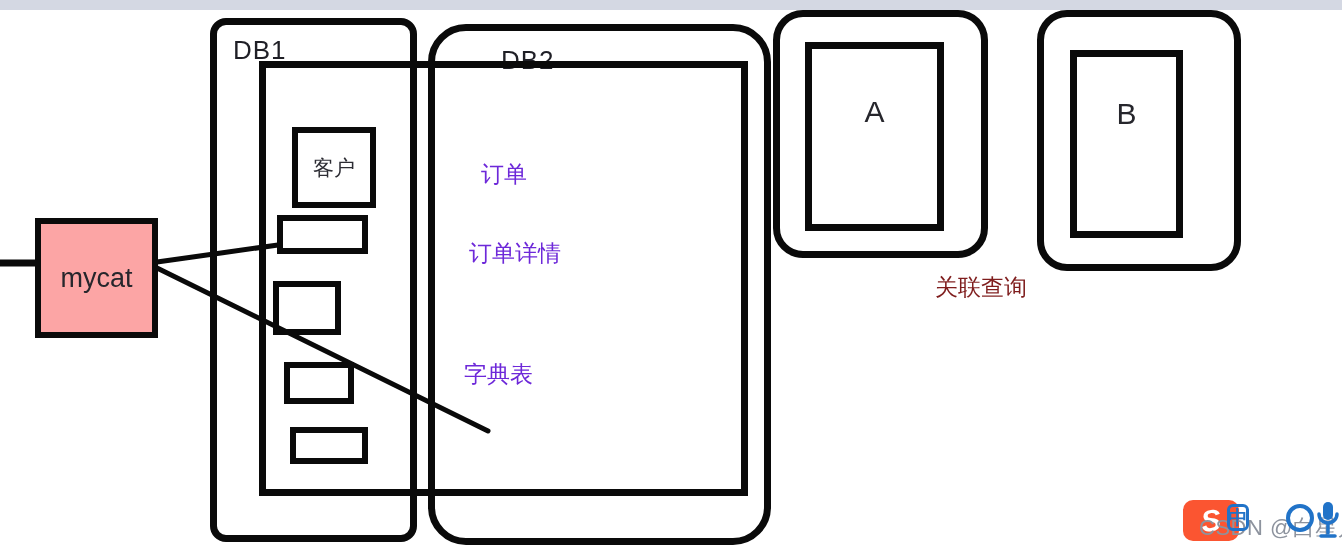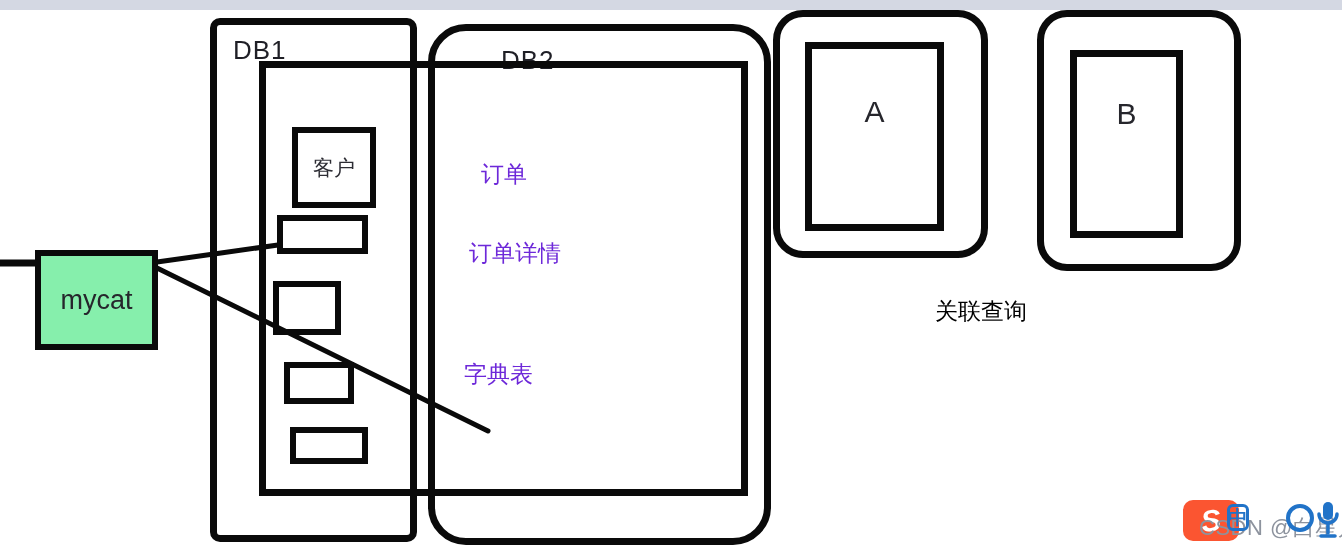--- a/index.html
+++ b/index.html
@@ -8,23 +8,23 @@
     width:1342px;height:546px;
     background:#ffffff;
     overflow:hidden;
     font-family:"Liberation Sans", sans-serif;
     color:#26262e;
   }
   .abs{position:absolute;}
   .top-strip{left:0;top:0;width:1342px;height:10px;background:#d4d8e3;}
   
   .blkbox{position:absolute;border:6px solid #0a0a0a;background:transparent;box-sizing:border-box;}
-  .round{border-width:7px;border-radius:10px;}
+  .round{border-width:7px;border-radius:16px;}
   
-  .mycat{left:35px;top:218px;width:123px;height:100px;display:flex;align-items:center;justify-content:center;background:#86efac;margin-top:32px;}
+  .mycat{left:35px;top:218px;width:123px;height:120px;display:flex;align-items:center;justify-content:center;background:#fca5a5;}
   .mycat span{font-size:27px;color:#26262c;}
   
   .db1{left:210px;top:18px;width:207px;height:524px;}
   .db2{left:428px;top:12px;width:343px;height:521px;border-radius:38px;margin-top:12px;}
   .db-label{display:inline-block;font-size:26px;color:#1f1f26;letter-spacing:1px;}
   .db1 .db-label{margin:10px 0 0 16px;}
   .db2 .db-label{margin:14px 0 0 66px;}
   
   .bigrect{left:259px;top:61px;width:489px;height:435px;border-width:7px;}
   
@@ -39,21 +39,21 @@
   .t-orders{left:481px;top:159px;}
   .t-details{left:469px;top:238px;font-family:Liberation Mono, monospace;}
   .t-dict{left:464px;top:359px;}
   
   .a-cont{left:773px;top:10px;width:215px;height:248px;border-radius:30px;}
   .a-rect{left:805px;top:42px;width:139px;height:189px;border-width:7px;text-align:center;}
   .b-cont{left:1037px;top:10px;width:204px;height:261px;border-radius:30px;}
   .b-rect{left:1070px;top:50px;width:113px;height:188px;border-width:7px;text-align:center;}
   .node-label{display:inline-block;margin-top:46px;font-size:30px;color:#26262c;}
   .b-rect .node-label{margin-top:40px;}
-  .caption{position:absolute;left:935px;top:296px;font-size:23px;color:#000000;white-space:nowrap;}
+  .caption{position:absolute;left:935px;top:272px;font-size:23px;color:#7f1d1d;white-space:nowrap;}
   
   .lines{position:absolute;left:0;top:0;width:1342px;height:546px;pointer-events:none;}
   
   .wm{position:absolute;left:1178px;top:495px;width:164px;height:51px;}
   .wm-logo{position:absolute;left:5px;top:5px;width:56px;height:41px;background:#fb5531;border-radius:10px;z-index:1;
            display:flex;align-items:center;justify-content:center;}
   .wm-logo span{color:#ffffff;font-size:30px;font-weight:bold;font-style:italic;transform:rotate(-8deg);}
   .wm-text{position:absolute;left:21px;top:18px;z-index:2;font-size:22px;color:#8d939e;white-space:nowrap;letter-spacing:0.5px;}
   .wm-zhong{position:absolute;left:49px;top:9px;width:22px;height:27px;z-index:3;border:3px solid #2173c8;border-radius:6px;
             color:#2173c8;font-size:19px;font-weight:bold;display:flex;align-items:center;justify-content:center;box-sizing:border-box;background:transparent;}

